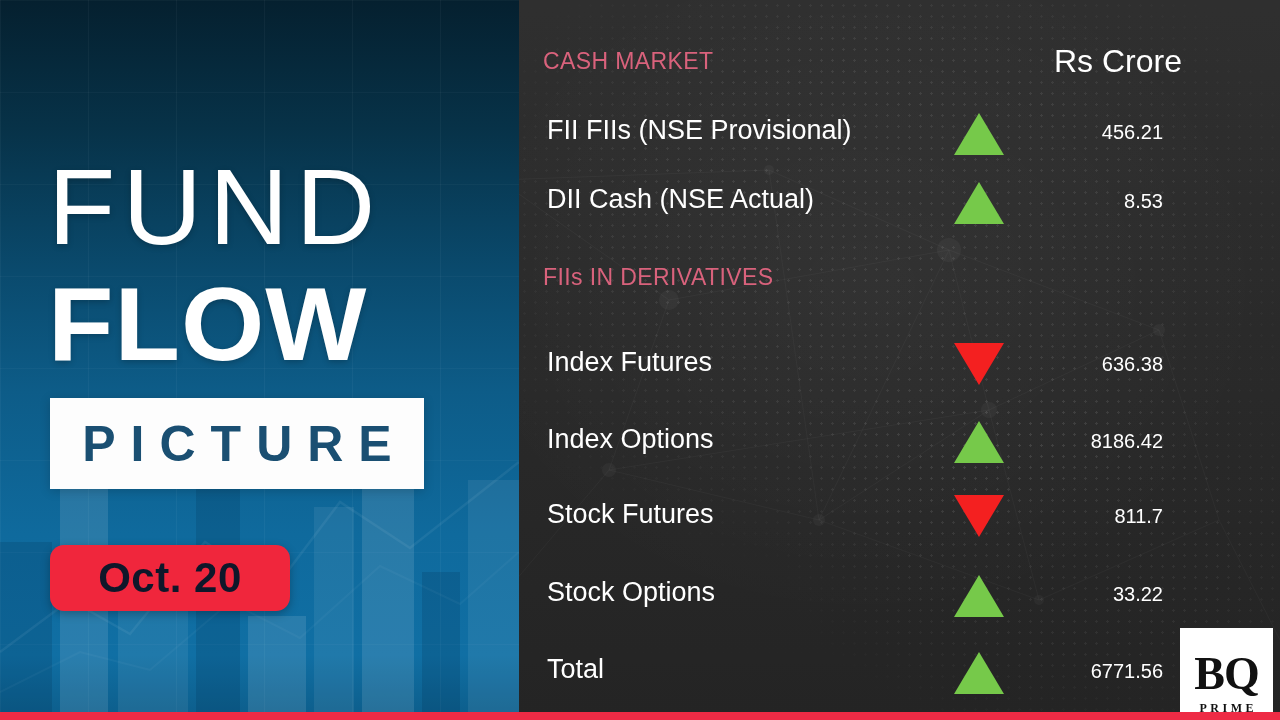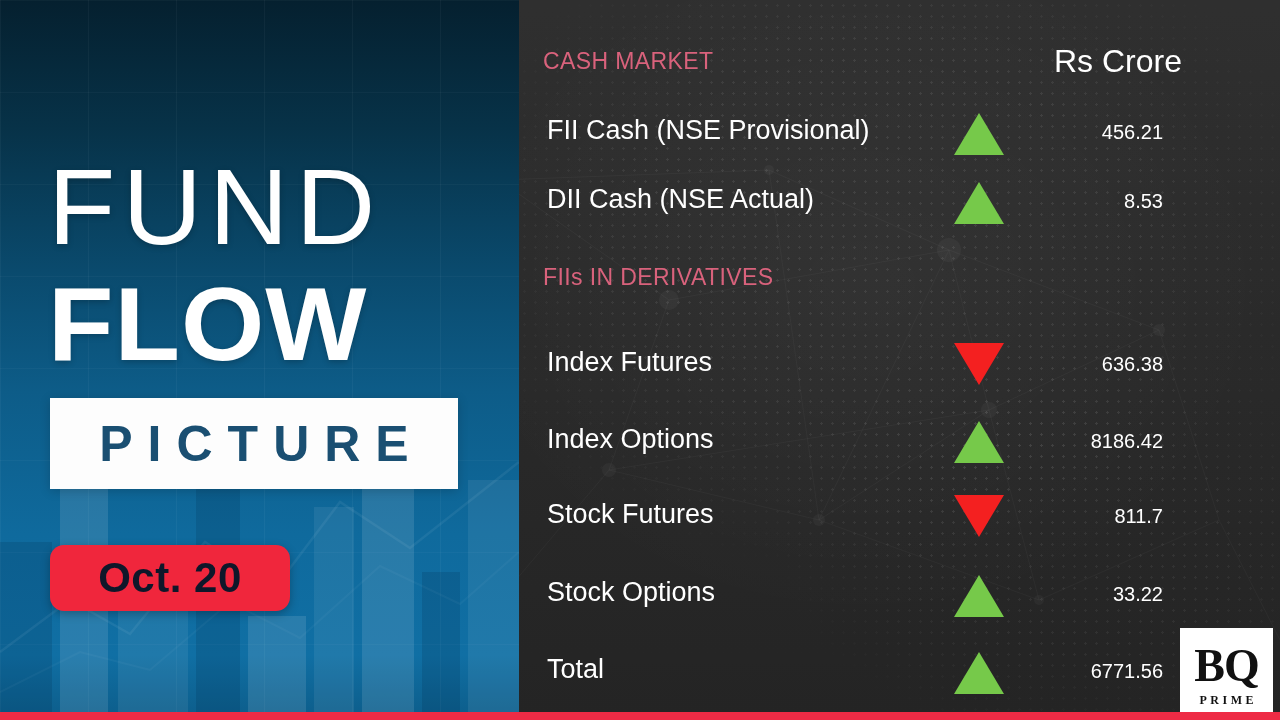--- a/index.html
+++ b/index.html
@@ -67,21 +67,21 @@
     font-weight:bold;
     color:#ffffff;
     letter-spacing:1px;
     white-space:nowrap;
     transform:scaleX(1.03);
     transform-origin:left center;
     text-shadow:0 2px 6px rgba(0,0,0,.22);
   }
   .brand-picturebox{
     position:absolute;left:50px;top:398px;
-    width:408px;height:91px;
+    width:374px;height:91px;
     background:#fdfdfd;
     display:flex;align-items:center;justify-content:center;
     box-shadow:0 2px 10px rgba(0,0,0,.18);
   }
   .brand-picture{
     font-size:50px;line-height:50px;
     font-weight:bold;
     color:#1a4f72;
     letter-spacing:15px;
     text-indent:15px;
@@ -173,21 +173,21 @@
     border-top:42px solid #f42020;
   }
 
   
   .bq-logo{
     position:absolute;left:1180px;top:628px;
     width:93px;height:84px;
     background:#ffffff;
     display:flex;flex-direction:column;
     align-items:center;justify-content:flex-start;
-    padding-top:15px;
+    padding-top:23px;
     overflow:hidden;
   }
   .bq-top{
     font-family:"Liberation Serif","DejaVu Serif",serif;
     font-weight:bold;font-size:46px;line-height:46px;color:#111;
     letter-spacing:-1px;
   }
   .bq-bot{
     font-family:"Liberation Serif","DejaVu Serif",serif;
     font-weight:bold;font-size:12px;line-height:12px;color:#111;
@@ -269,21 +269,21 @@
       </g>
     </svg>
     <div class="rp-vig"></div>
 
     <div class="row">
       <div class="cell-head" style="top:46px;">CASH MARKET</div>
       <div class="cell-unit" style="top:45px;right:98px;">Rs Crore</div>
     </div>
 
     <div class="row">
-      <div class="cell-label" style="top:117px;">FII Cash (NSE Provisional)</div>
+      <div class="cell-label" style="top:117px;">FII FIIs (NSE Provisional)</div>
       <div class="arrow up" style="top:113px;"></div>
       <div class="cell-value" style="top:117px;">456.21</div>
     </div>
 
     <div class="row">
       <div class="cell-label" style="top:186px;">DII Cash (NSE Actual)</div>
       <div class="arrow up" style="top:182px;"></div>
       <div class="cell-value" style="top:186px;margin-left:37px;">8.53</div>
     </div>
 

